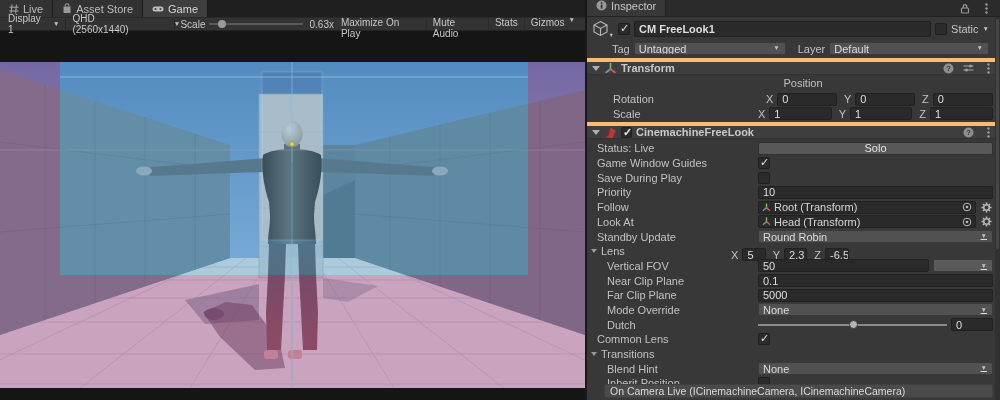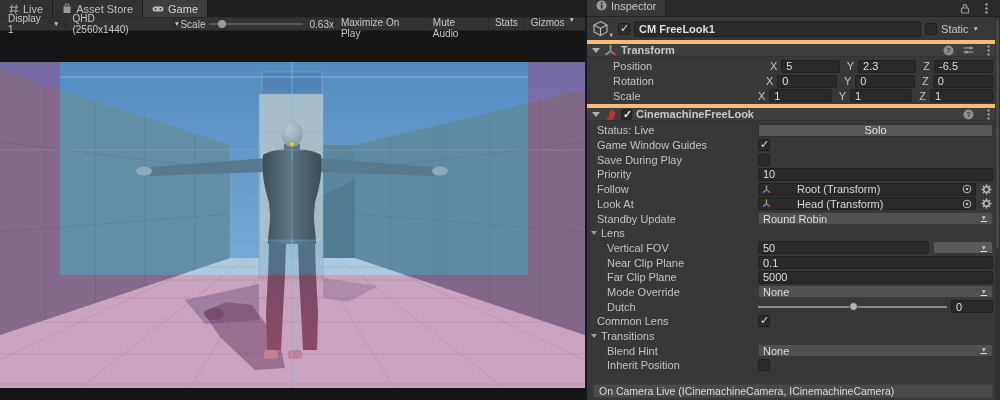--- a/index.html
+++ b/index.html
@@ -20,21 +20,21 @@
   .tb-spacer { flex:1; }
   .tb-btn { padding:0 6px; border-left:1px solid #2a2a2a; height:14px; display:flex; align-items:flex-start; gap:4px; }
   .gp-viewport { position:absolute; left:0; top:62px; width:585px; height:326px; }
 
   
   .inspector { position:absolute; left:587px; top:0; width:413px; height:400px; background:#383838; overflow:hidden; }
   .insp-tabbar { height:17px; background:#2b2b2b; border-bottom:1px solid #232323; display:flex; align-items:stretch; }
   .insp-tab { display:flex; align-items:flex-start; gap:4px; padding:0 9px; background:#383838; border-right:1px solid #232323; color:#c6c6c6; }
   .insp-tab-icons { margin-left:auto; display:flex; align-items:center; gap:9px; padding-right:7px; }
 
-  .go-header { padding:3px 21px 2px 5px; }
+  .go-header { padding:3px 11px 2px 5px; }
   .go-row1 { display:flex; align-items:center; gap:4px; height:18px; }
   .go-cube { position:relative; width:22px; height:18px; flex:none; }
   .go-cube .cube-caret { position:absolute; right:0; bottom:0; }
   .field { background:#2a2a2a; border:1px solid #212121; border-radius:2px; height:13px; color:#dedede; display:flex; align-items:center; padding:0 4px; overflow:hidden; white-space:nowrap; }
   .name-field { flex:1; height:16px; font-weight:bold; }
   .static-group { display:flex; align-items:center; gap:4px; flex:none; }
   .go-row2 { display:flex; align-items:center; margin-top:3px; height:15px; gap:4px; }
   .dropdown { background:#515151; border:1px solid #3a3a3a; border-radius:2px; height:13px; display:flex; align-items:center; padding:0 5px 0 4px; color:#dcdcdc; overflow:hidden; white-space:nowrap; }
   .dropdown .dd-label { flex:1; overflow:hidden; }
   .tag-dd { width:152px; }
@@ -53,28 +53,28 @@
   .lbl.foldrow { padding-left:4px; display:flex; align-items:center; gap:4px; }
   .val { flex:1; display:flex; align-items:center; gap:4px; min-width:0; }
   .val .field { flex:1; }
   .val .dropdown { flex:1;text-decoration:underline; }
   .axis { flex:1; display:flex; align-items:center; gap:4px; min-width:0; }
   .axis-letter { color:#c2c2c2; flex:none; }
   .checkbox { width:12px; height:12px; background:#2b2b2b; border:1px solid #1f1f1f; border-radius:2px; position:relative; flex:none; }
   .checkbox.checked::after { content:"\2713"; position:absolute; left:1px; top:-2px; font-size:11px; color:#e2e2e2; }
   .btn { flex:1; height:13px; background:#585858; border:1px solid #303030; border-radius:2px; color:#e4e4e4; display:flex; align-items:center; justify-content:center; }
   .objfield { flex:1; background:#2a2a2a; border:1px solid #212121; border-radius:2px; height:13px; display:flex; align-items:center; gap:3px; padding:0 3px; color:#d6d6d6; min-width:0; }
-  .objfield .obj-text { flex:1; overflow:hidden; white-space:nowrap;margin-left:23px; }
+  .objfield .obj-text { flex:1; overflow:hidden; white-space:nowrap; }
   .iconbtn { width:13px; height:13px; flex:none; display:flex; align-items:center; justify-content:center; }
   .slider { position:relative; flex:1; height:13px; }
   .slider .track { position:absolute; left:0; right:0; top:6px; height:1.5px; background:#8a8a8a; }
   .slider .thumb { position:absolute; left:48%; top:2px; width:9px; height:9px; border-radius:50%; background:#b5b5b5; border:1px solid #3a3a3a; }
   .dutch-val { flex:0 0 42px !important; }
   .fov-dd { flex:0 0 60px !important; background:#5a5a5a; }
-  .info-bar { position:absolute; left:6px; right:7px; bottom:2px; height:14px; background:#4a4a4a; border:1px solid #404040; border-radius:2px; display:flex; align-items:center; padding:0 5px; font-size:10.5px; color:#dadada; white-space:nowrap; overflow:hidden; }
+  .info-bar { position:absolute; left:17px; right:7px; bottom:2px; height:14px; background:#4a4a4a; border:1px solid #404040; border-radius:2px; display:flex; align-items:center; padding:0 5px; font-size:10.5px; color:#dadada; white-space:nowrap; overflow:hidden; }
   .scrollbar { position:absolute; right:0; top:17px; width:5px; bottom:0; background:#313131; }
   .scroll-thumb { position:absolute; left:1px; right:1px; top:2px; height:230px; background:#474747; border-radius:2px; }
   svg { display:block; }
 </style>
 </head>
 <body>
 
 <div class="game-panel">
   <div class="gp-tabbar">
     <div class="gp-tab">
@@ -311,20 +311,32 @@
       <span class="checkbox checked"></span>
       <div class="field name-field">
         <span>CM FreeLook1</span>
       </div>
       <div class="static-group">
         <span class="checkbox"></span>
         <span>Static</span>
         <span class="caret">▼</span>
       </div>
     </div>
+    <div class="go-row2">
+      <span style="margin-left:20px;">Tag</span>
+      <div class="dropdown tag-dd">
+        <span class="dd-label">Untagged</span>
+        <span class="caret">▼</span>
+      </div>
+      <span style="margin-left:8px;">Layer</span>
+      <div class="dropdown layer-dd">
+        <span class="dd-label">Default</span>
+        <span class="caret">▼</span>
+      </div>
+    </div>
   </div>
 
   <div>
     <div class="comp-header">
       <span class="fold"></span>
       <span>
         <svg width="13" height="13" viewBox="0 0 13 13">
             <g stroke-width="1.6" stroke-linecap="round">
               <line x1="6.5" y1="7" x2="6.5" y2="1.5" stroke="#6fc54f"></line>
               <line x1="6.5" y1="7" x2="2" y2="10.5" stroke="#5a9fd4"></line>
@@ -353,21 +365,21 @@
         <span class="iconbtn">
           <svg width="3" height="11" viewBox="0 0 3 11">
               <circle cx="1.5" cy="1.5" r="1.2" fill="#9a9a9a"></circle>
               <circle cx="1.5" cy="5.5" r="1.2" fill="#9a9a9a"></circle>
               <circle cx="1.5" cy="9.5" r="1.2" fill="#9a9a9a"></circle>
             </svg>
         </span>
       </div>
     </div>
     <div class="rows">
-      <div class="row" style="gap:12px;">
+      <div class="row" style="gap:0;flex-direction:column;">
         <span class="lbl t-ind">Position</span>
         <div class="val" style="gap:7px;">
           <span class="axis">
               <span class="axis-letter">X</span>
               <span class="field">5</span>
             </span>
           <span class="axis">
               <span class="axis-letter">Y</span>
               <span class="field">2.3</span>
             </span>

